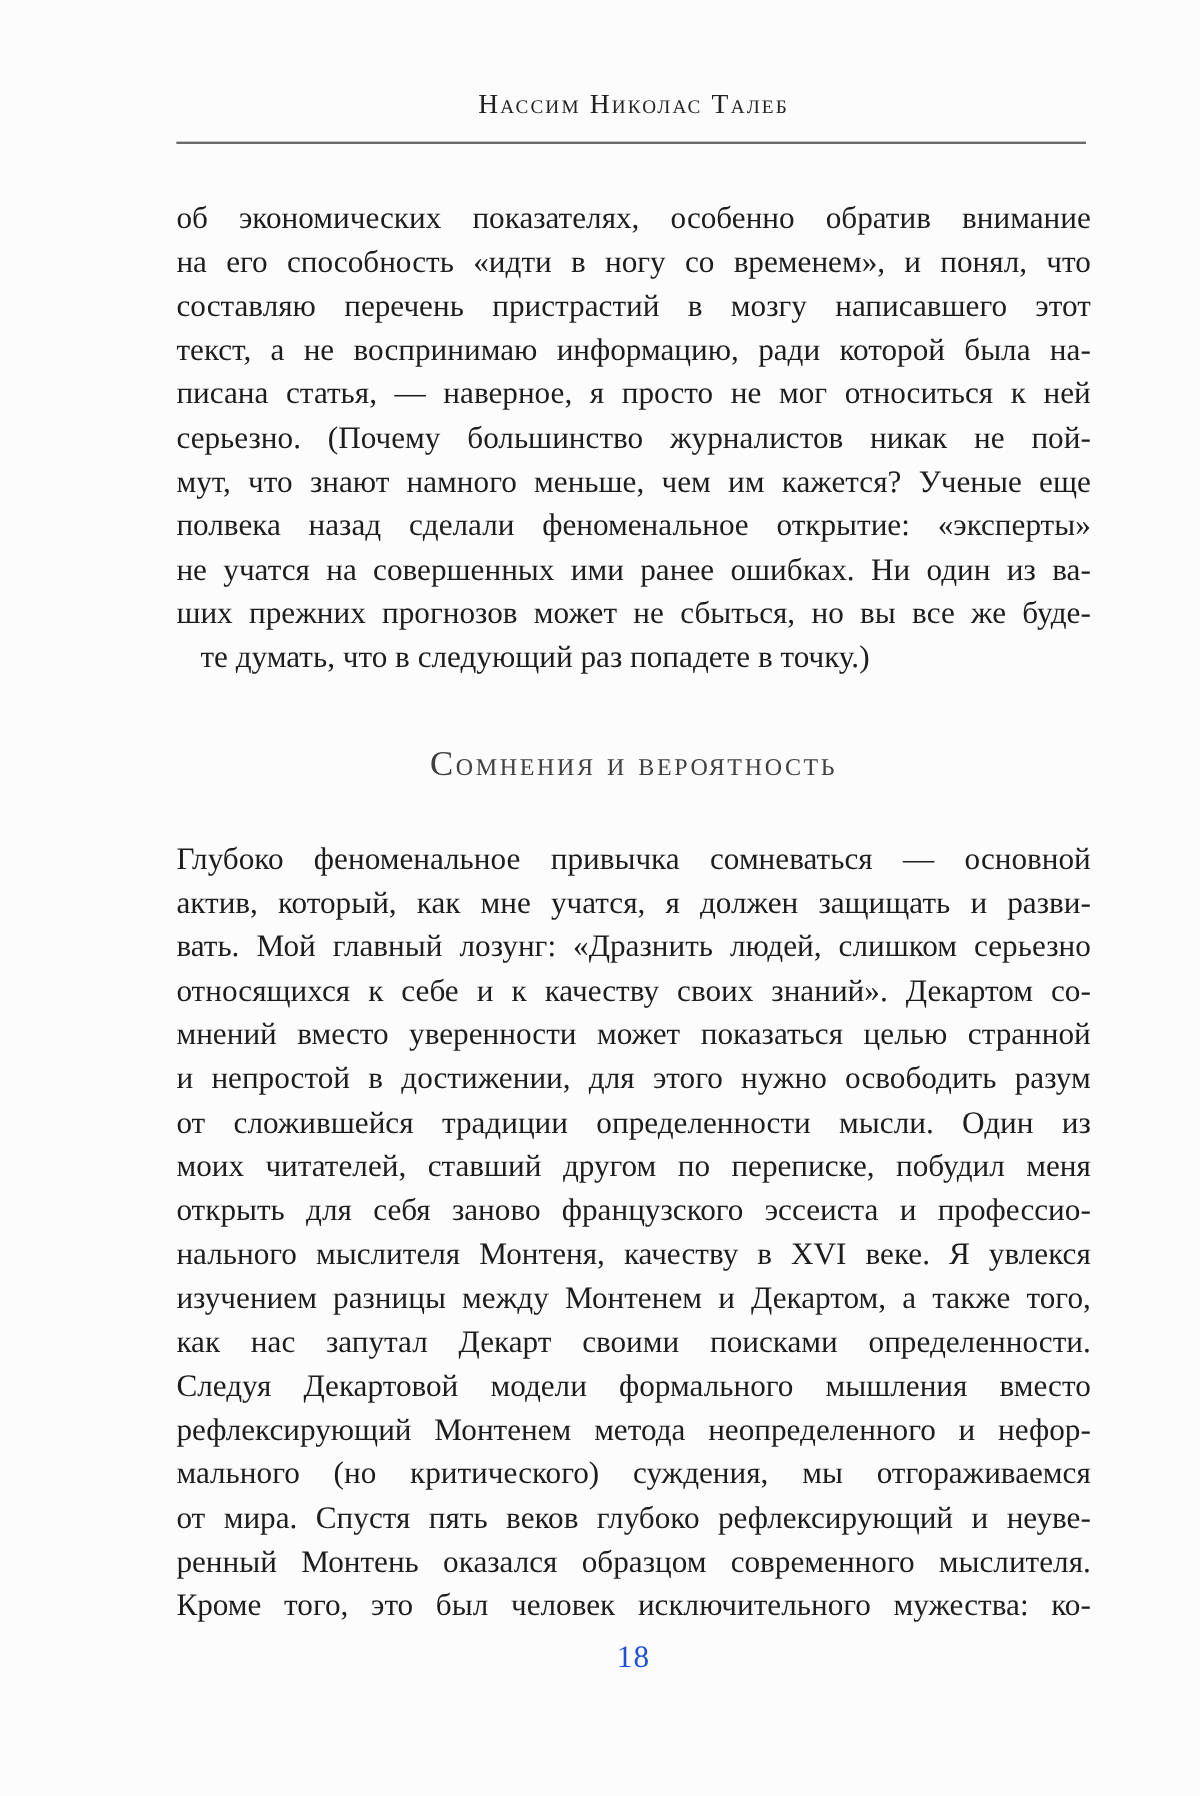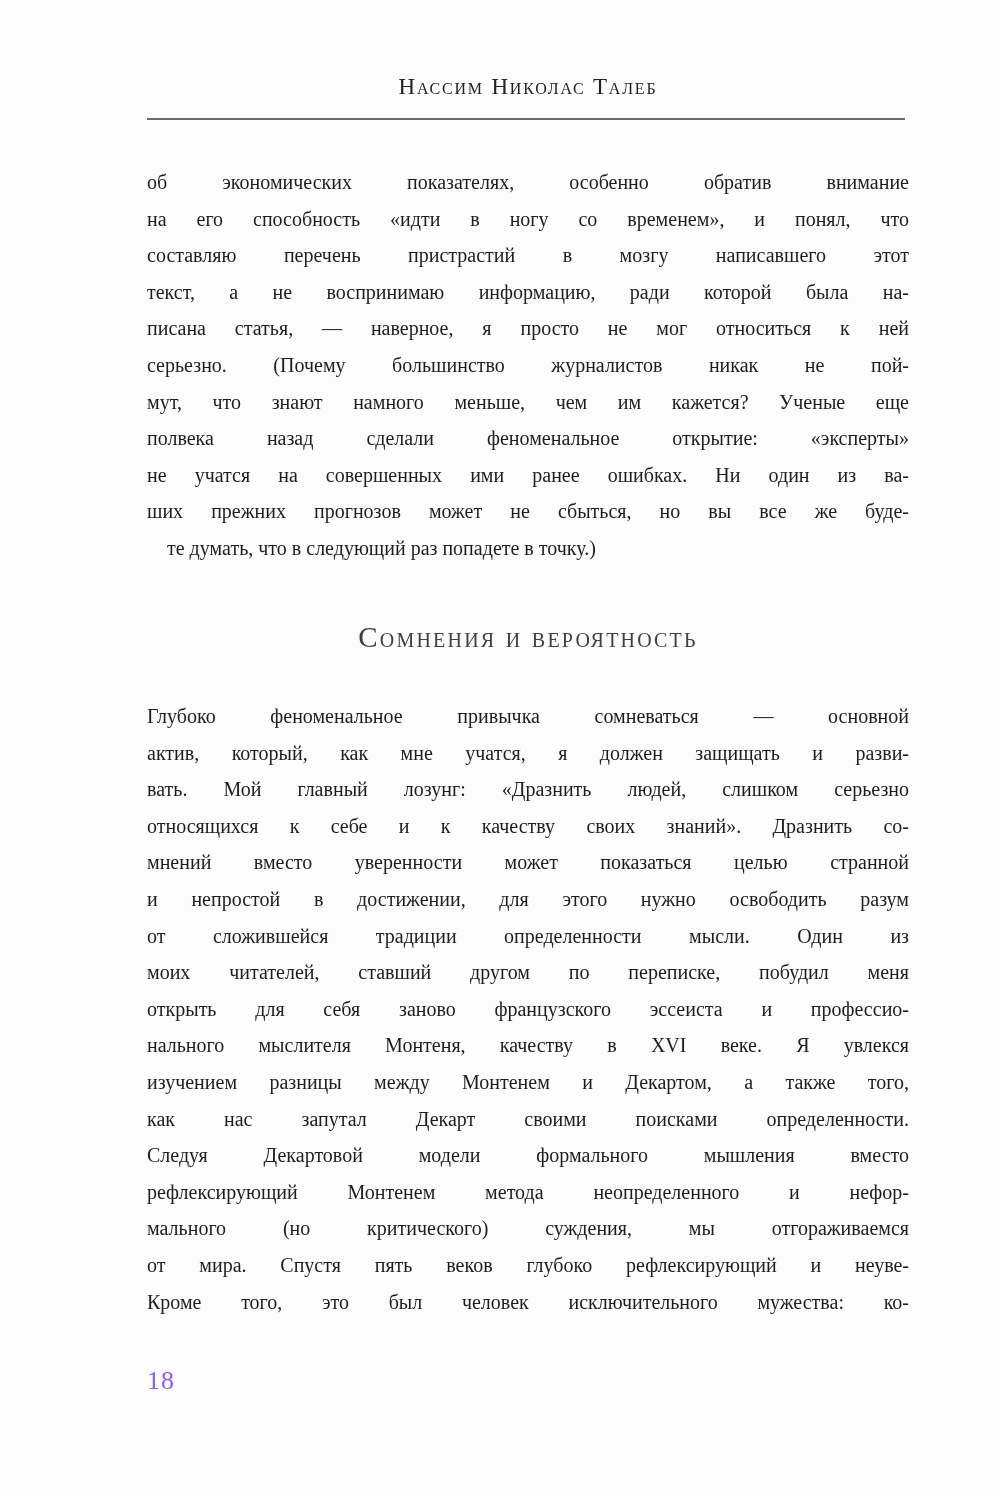--- a/index.html
+++ b/index.html
@@ -31,21 +31,21 @@
   }
   .head-rule {
     position: absolute;
     left: 147px;
     top: 118px;
     width: 758px;
     height: 2px;
     background: #6a6a6a;
   }
   .para {
-    font-size: 20px;
+    font-size: 26px;
     line-height: 36.6px;
   }
   .para .ln {
     text-align: justify;
     text-align-last: justify;
     white-space: normal;
     height: 36.6px;
     overflow: hidden;
   }
   .para[data-last-left="true"] .ln:last-child {
@@ -57,23 +57,24 @@
     top: 621px;
     text-align: center;
     font-variant: small-caps;
     font-size: 29px;
     letter-spacing: 2.2px;
     color: #404040;
   }
   .para-2 { top: 698px; }
   .folio {
     top: 1366px;
+    text-align: center;
     font-size: 26px;
     letter-spacing: 1px;
-    color: #8b5cf6;
+    color: #1d4ed8;
   }
 </style>
 </head>
 <body>
 
 <div class="page">
 
   <div class="column running-head">Нассим Николас Талеб</div>
 
   <div class="head-rule"></div>
@@ -91,31 +92,32 @@
       <div class="ln">ших прежних прогнозов может не сбыться, но вы все же буде-</div>
       <div class="ln">те думать, что в следующий раз попадете в точку.)</div>
     </div>
 
   <div class="column section-heading">Сомнения и вероятность</div>
 
   <div class="column para para-2" data-last-left="false">
       <div class="ln">Глубоко феноменальное привычка сомневаться — основной</div>
       <div class="ln">актив, который, как мне учатся, я должен защищать и разви-</div>
       <div class="ln">вать. Мой главный лозунг: «Дразнить людей, слишком серьезно</div>
-      <div class="ln">относящихся к себе и к качеству своих знаний». Дразнить со-</div>
+      <div class="ln">относящихся к себе и к качеству своих знаний». Декартом со-</div>
       <div class="ln">мнений вместо уверенности может показаться целью странной</div>
       <div class="ln">и непростой в достижении, для этого нужно освободить разум</div>
       <div class="ln">от сложившейся традиции определенности мысли. Один из</div>
       <div class="ln">моих читателей, ставший другом по переписке, побудил меня</div>
       <div class="ln">открыть для себя заново французского эссеиста и профессио-</div>
       <div class="ln">нального мыслителя Монтеня, качеству в XVI веке. Я увлекся</div>
       <div class="ln">изучением разницы между Монтенем и Декартом, а также того,</div>
       <div class="ln">как нас запутал Декарт своими поисками определенности.</div>
       <div class="ln">Следуя Декартовой модели формального мышления вместо</div>
       <div class="ln">рефлексирующий Монтенем метода неопределенного и нефор-</div>
       <div class="ln">мального (но критического) суждения, мы отгораживаемся</div>
       <div class="ln">от мира. Спустя пять веков глубоко рефлексирующий и неуве-</div>
+      <div class="ln">ренный Монтень оказался образцом современного мыслителя.</div>
       <div class="ln">Кроме того, это был человек исключительного мужества: ко-</div>
     </div>
 
   <div class="column folio">18</div>
 
 </div>
 
 </body></html>

